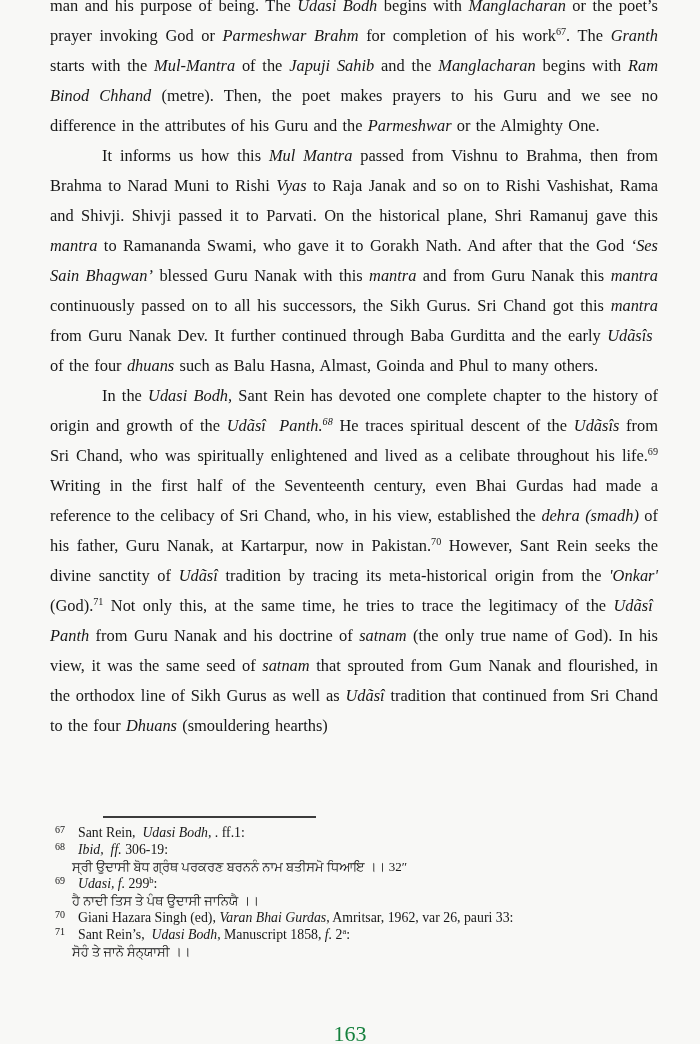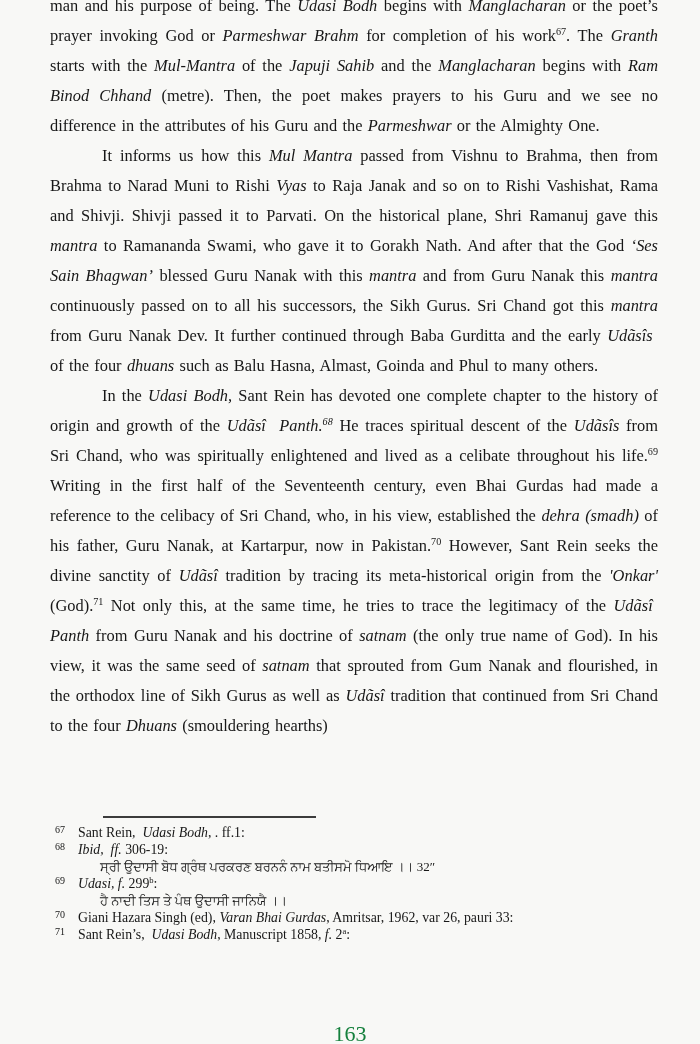--- a/index.html
+++ b/index.html
@@ -43,21 +43,21 @@
     position: absolute;
     left: 0;
     top: 824px;
     width: 660px;
     font-family: "Liberation Serif", serif;
     font-size: 13.8px;
     line-height: 17px;
   }
   .fn { position: relative; padding-left: 78px; }
   .fn-num { position: absolute; left: 55px; top: -3px; font-size: 10px; }
-  .fn-gurmukhi { padding-left: 100px; font-size: 13px; }
+  .fn-gurmukhi { padding-left: 72px; font-size: 13px; }
   .page-number {
     position: absolute;
     left: 0;
     top: 1021px;
     width: 100%;
     text-align: center;
     font-family: "Liberation Serif", serif;
     font-size: 22px;
     color: #15803d;
   }
@@ -73,15 +73,16 @@
     </div>
   <div class="fn-sep"></div>
   <div class="footnotes">
       <div class="fn"><span class="fn-num">67</span><span class="fn-text">Sant Rein,&nbsp; <i>Udasi Bodh</i>, . ff.1:</span></div>
       <div class="fn"><span class="fn-num">68</span><span class="fn-text"><i>Ibid,&nbsp; ff.</i> 306-19:</span></div>
       <div class="fn-gurmukhi">ਸ੍ਰੀ ਉਦਾਸੀ ਬੋਧ ਗ੍ਰੰਥ ਪਰਕਰਣ ਬਰਨਨੰ ਨਾਮ ਬਤੀਸਮੋ ਧਿਆਇ ।। 32″</div>
       <div class="fn"><span class="fn-num">69</span><span class="fn-text"><i>Udasi, f.</i> 299<sup>b</sup>:</span></div>
       <div class="fn-gurmukhi">ਹੈ ਨਾਦੀ ਤਿਸ ਤੇ ਪੰਥ ਉਦਾਸੀ ਜਾਨਿਯੈ ।।</div>
       <div class="fn"><span class="fn-num">70</span><span class="fn-text">Giani Hazara Singh (ed), <i>Varan Bhai Gurdas</i>, Amritsar, 1962, var 26, pauri 33:</span></div>
       <div class="fn"><span class="fn-num">71</span><span class="fn-text">Sant Rein’s,&nbsp; <i>Udasi Bodh</i>, Manuscript 1858, <i>f.</i> 2<sup>a</sup>:</span></div>
+      <div class="fn-gurmukhi">ਸੋਹੰ ਤੇ ਜਾਨੋ ਸੰਨ੍ਯਾਸੀ ।।</div>
     </div>
   <div class="page-number">163</div>
 </div>
 
 </body></html>

